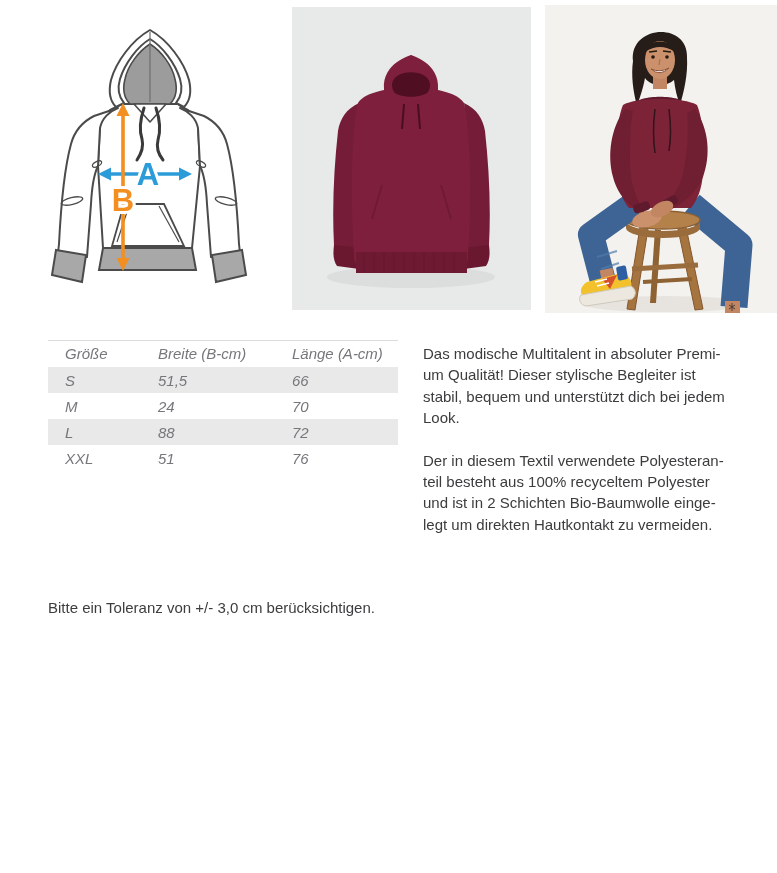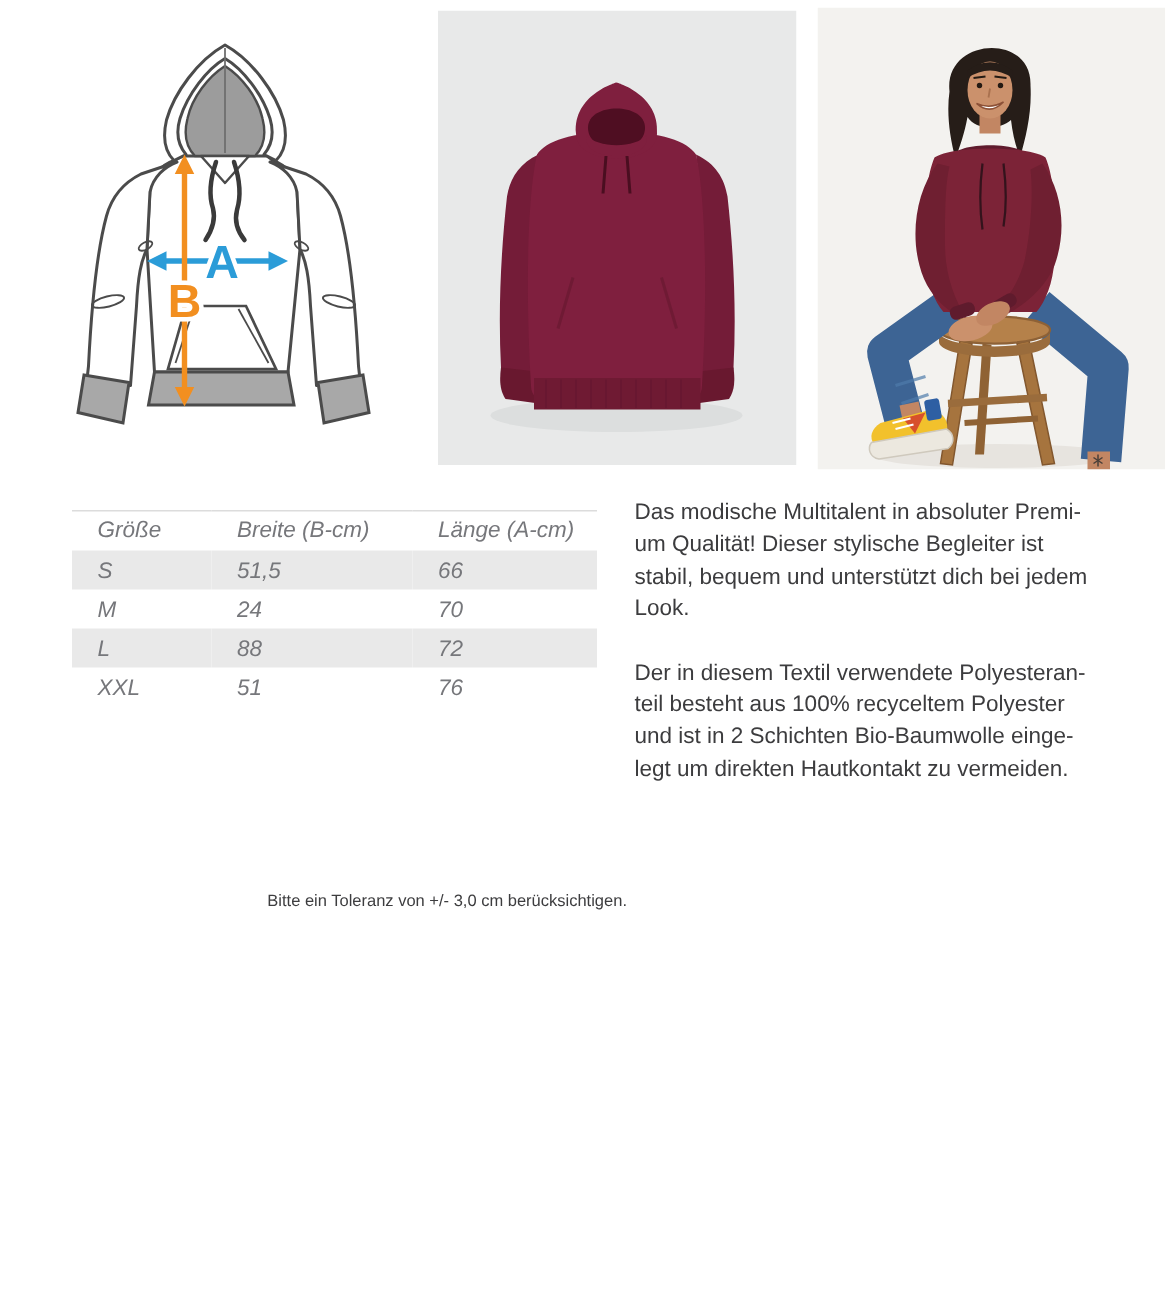--- a/index.html
+++ b/index.html
@@ -23,27 +23,27 @@
   table.size-table col.c3{width:123px;}
   table.size-table th{
     font-weight:400;text-align:left;padding:4px 0 5px 17px;
     border-top:1px solid #dcdcdc;background:#ffffff;
   }
   table.size-table td{padding:4px 0 4px 17px;height:18px;}
   table.size-table tbody tr:nth-child(odd){background:#e9e9e9;}
 
   .tolerance{
     position:absolute;left:48px;top:584px;width:370px;
-    font-size:11px;color:#3d3d3f;white-space:pre-wrap;text-align:right;
+    font-size:15px;color:#3d3d3f;white-space:pre-wrap;
   }
   .description{
     position:absolute;left:423px;top:331px;width:348px;
     font-size:15px;line-height:21.4px;color:#3c3c3e;
   }
-  .description p{margin:0 0 21px 0;white-space:pre-wrap;}
+  .description p{margin:12px 0 21px 0;white-space:pre-wrap;}
   .description p:last-child{margin-bottom:0;}
 </style>
 </head>
 <body>
 
 <div class="page">
 
   <figure class="fig-tech">
     <svg viewBox="0 0 250 300">
 

